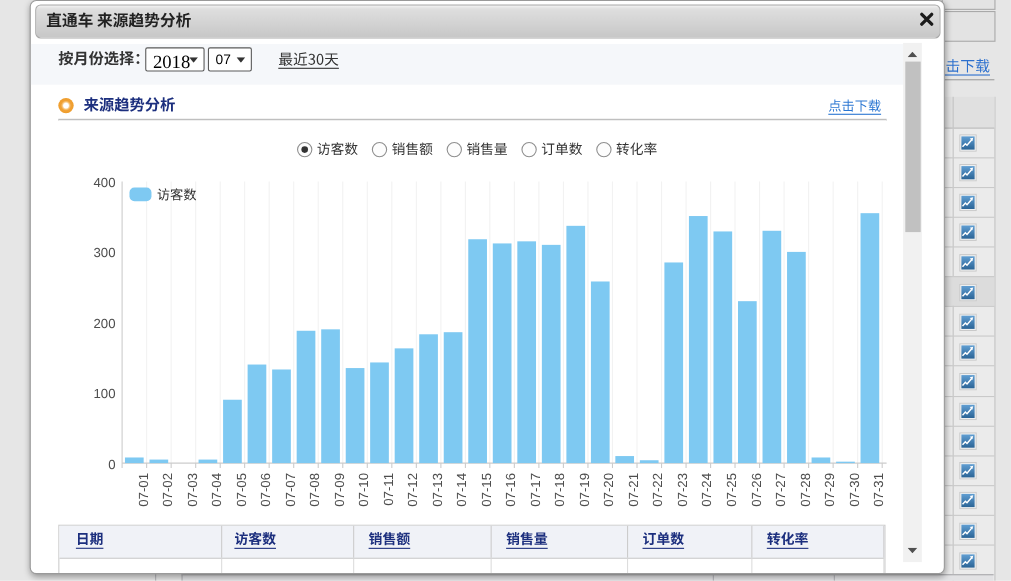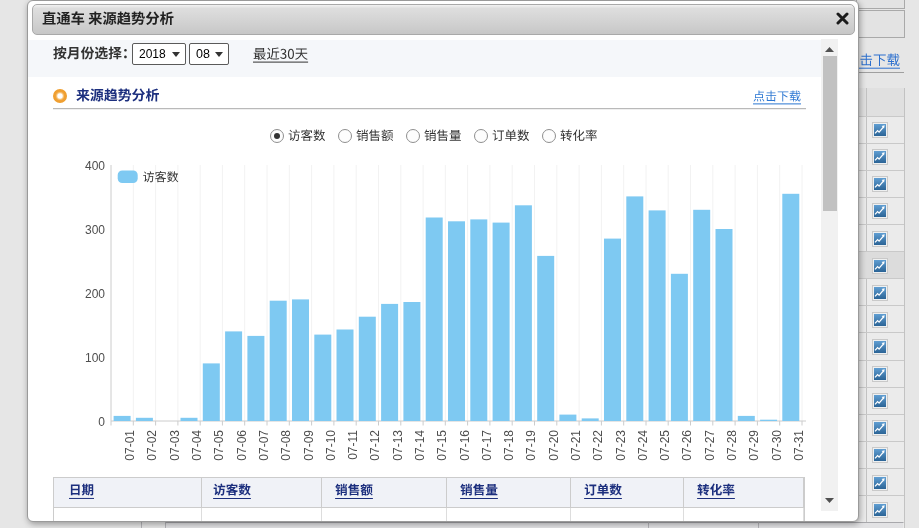--- a/index.html
+++ b/index.html
@@ -151,27 +151,27 @@
         <path d="M2.5 -8.9V-0.7H0.6V0.9H13.7V-0.7H11.9V-8.9H7.5L7.7 -9.6H13.4V-11.1H8L8.1 -12L6.2 -12.2L6.1 -11.1H1V-9.6H5.9L5.8 -8.9ZM4.1 -5.5H10.2V-4.7H4.1ZM4.1 -6.7V-7.5H10.2V-6.7ZM4.1 -3.5H10.2V-2.7H4.1ZM4.1 -0.7V-1.5H10.2V-0.7Z M15 -10.6C15.8 -9.9 16.9 -8.8 17.5 -8.2L18.7 -9.3C18.1 -10 17 -11 16.1 -11.6ZM18.2 -6.7H14.8V-5.1H16.6V-1.7C16 -1.4 15.3 -0.9 14.7 -0.2L15.7 1.2C16.3 0.3 17 -0.5 17.5 -0.5C17.8 -0.5 18.2 -0.1 18.8 0.3C19.8 0.8 21 1 22.8 1C24.3 1 26.7 0.9 27.8 0.8C27.8 0.4 28.1 -0.4 28.2 -0.8C26.7 -0.6 24.4 -0.5 22.8 -0.5C21.2 -0.5 20 -0.6 19 -1.1C18.7 -1.3 18.4 -1.5 18.2 -1.6ZM19.6 -11.7V-10.4H24.7C24.3 -10.1 23.9 -9.8 23.5 -9.6C22.9 -9.9 22.2 -10.1 21.6 -10.3L20.5 -9.4C21.2 -9.2 21.9 -8.9 22.6 -8.6H19.5V-1.1H21.1V-3.3H22.7V-1.2H24.2V-3.3H25.9V-2.7C25.9 -2.5 25.9 -2.4 25.7 -2.4C25.6 -2.4 25.1 -2.4 24.6 -2.5C24.8 -2.1 25 -1.5 25.1 -1.1C25.9 -1.1 26.5 -1.1 27 -1.3C27.4 -1.6 27.6 -1.9 27.6 -2.6V-8.6H25.7L25.7 -8.6L24.9 -9C25.9 -9.6 26.8 -10.3 27.5 -11L26.5 -11.8L26.2 -11.7ZM25.9 -7.3V-6.5H24.2V-7.3ZM21.1 -5.3H22.7V-4.5H21.1ZM21.1 -6.5V-7.3H22.7V-6.5ZM25.9 -5.3V-4.5H24.2V-5.3Z M31 -4.2C31.1 -4.4 31.8 -4.4 32.6 -4.4H35.6V-2.9H29.3V-1.2H35.6V1.3H37.5V-1.2H42.2V-2.9H37.5V-4.4H41V-6.1H37.5V-7.9H35.6V-6.1H32.7C33.2 -6.8 33.8 -7.6 34.2 -8.5H42V-10.1H35.1C35.4 -10.7 35.6 -11.2 35.8 -11.8L33.8 -12.3C33.6 -11.6 33.3 -10.8 33 -10.1H29.6V-8.5H32.2C31.9 -7.8 31.6 -7.3 31.4 -7.1C31 -6.4 30.7 -6.1 30.3 -6C30.5 -5.5 30.9 -4.6 31 -4.2Z M52.4 -5.9H49.9L51.3 -6.4C51.1 -7.2 50.6 -8.2 50.1 -9H52.4ZM54.2 -5.9V-9H56.6C56.4 -8.1 55.8 -7 55.4 -6.3L56.6 -5.9ZM48.5 -8.4C49 -7.6 49.4 -6.6 49.6 -5.9H46.9V-4.3H51.4C50.1 -2.8 48.3 -1.4 46.5 -0.7C46.9 -0.3 47.4 0.3 47.7 0.8C49.4 -0.1 51.1 -1.5 52.4 -3.1V1.3H54.2V-3.1C55.5 -1.5 57.2 -0.1 58.9 0.8C59.2 0.4 59.7 -0.3 60.1 -0.6C58.3 -1.4 56.5 -2.8 55.3 -4.3H59.7V-5.9H57C57.4 -6.6 58 -7.5 58.4 -8.5L56.8 -9H59.2V-10.6H54.2V-12.2H52.4V-10.6H47.5V-9H50Z M68.9 -5.5H72.2V-4.7H68.9ZM68.9 -7.4H72.2V-6.6H68.9ZM67.6 -2.9C67.2 -2 66.7 -1 66.1 -0.3C66.5 -0.1 67.1 0.3 67.4 0.5C68 -0.2 68.7 -1.4 69.1 -2.4ZM71.6 -2.5C72.1 -1.6 72.7 -0.4 72.9 0.4L74.5 -0.3C74.2 -1 73.6 -2.2 73.1 -3ZM61.5 -10.8C62.3 -10.4 63.3 -9.7 63.9 -9.3L64.9 -10.6C64.3 -11 63.2 -11.6 62.5 -12ZM60.8 -6.9C61.6 -6.5 62.7 -5.9 63.2 -5.5L64.2 -6.9C63.6 -7.2 62.5 -7.8 61.8 -8.2ZM61 0.2 62.6 1.1C63.2 -0.3 63.9 -2 64.4 -3.5L63 -4.4C62.4 -2.8 61.6 -0.9 61 0.2ZM67.3 -8.6V-3.4H69.6V-0.4C69.6 -0.2 69.6 -0.2 69.4 -0.2C69.2 -0.2 68.6 -0.2 68.1 -0.2C68.3 0.2 68.5 0.8 68.6 1.3C69.5 1.3 70.1 1.3 70.6 1C71.1 0.8 71.2 0.4 71.2 -0.3V-3.4H73.7V-8.6H71L71.6 -9.6L69.9 -9.9H74.2V-11.4H65.2V-7.4C65.2 -5.1 65 -1.8 63.4 0.4C63.8 0.6 64.6 1 64.9 1.3C66.6 -1.1 66.8 -4.9 66.8 -7.4V-9.9H69.6C69.5 -9.5 69.4 -9.1 69.3 -8.6Z M83.7 -9.5H85.8L85 -8H82.7C83.1 -8.5 83.4 -9 83.7 -9.5ZM82.3 -5.5V-4.1H86.2V-3.1H81.8V-1.6H87.9V-8H86.7C87.1 -8.9 87.5 -9.8 87.9 -10.6L86.8 -11L86.5 -10.9H84.3L84.6 -11.7L83 -11.9C82.7 -10.8 82 -9.3 80.9 -8.2C81.2 -8 81.8 -7.6 82.1 -7.3V-6.5H86.2V-5.5ZM75.9 -5.4C75.9 -3.1 75.8 -0.9 75 0.4C75.3 0.6 76 1.1 76.2 1.4C76.7 0.7 77 -0.2 77.2 -1.2C78.4 0.6 80.3 0.9 83.1 0.9H88.1C88.2 0.4 88.5 -0.3 88.7 -0.7C87.6 -0.7 84.1 -0.7 83.1 -0.7C81.8 -0.7 80.7 -0.7 79.8 -1.1V-3.2H81.5V-4.7H79.8V-6.1H81.6V-7.7H79.5V-8.9H81.2V-10.5H79.5V-12.1H77.9V-10.5H75.9V-8.9H77.9V-7.7H75.4V-6.1H78.1V-2.2C77.9 -2.5 77.6 -2.9 77.4 -3.4C77.5 -4 77.5 -4.6 77.5 -5.3Z M94.7 -5 94.6 -4.1H90.2V-2.6H94.1C93.5 -1.5 92.2 -0.7 89.6 -0.2C89.9 0.2 90.3 0.9 90.5 1.3C93.9 0.5 95.3 -0.8 96 -2.6H99.7C99.5 -1.3 99.3 -0.6 99.1 -0.4C98.9 -0.3 98.7 -0.3 98.5 -0.3C98.1 -0.3 97.2 -0.3 96.3 -0.4C96.6 0.1 96.8 0.7 96.8 1.2C97.7 1.2 98.6 1.2 99.1 1.2C99.7 1.1 100.1 1 100.5 0.6C101 0.2 101.3 -1 101.5 -3.5C101.5 -3.7 101.6 -4.1 101.6 -4.1H96.4L96.5 -5H95.9C96.6 -5.3 97 -5.8 97.4 -6.3C98 -6 98.4 -5.6 98.8 -5.3L99.7 -6.7C99.3 -7 98.7 -7.4 98.1 -7.7C98.3 -8.3 98.4 -8.8 98.5 -9.5H99.6C99.6 -6.7 99.8 -4.9 101.4 -4.9C102.4 -4.9 102.8 -5.3 103 -6.9C102.6 -7 102.1 -7.3 101.7 -7.6C101.7 -6.7 101.6 -6.4 101.4 -6.4C101.1 -6.4 101.1 -8.1 101.2 -10.9L99.7 -10.9H98.6L98.6 -12.2H97L97 -10.9H95.3V-9.5H96.9C96.8 -9.1 96.8 -8.8 96.7 -8.6L95.9 -9L95 -7.9L95 -8.9L93.3 -8.7V-9.4H94.9V-10.9H93.3V-12.1H91.7V-10.9H89.8V-9.4H91.7V-8.5L89.6 -8.2L89.9 -6.7L91.7 -6.9V-6.3C91.7 -6.2 91.7 -6.1 91.5 -6.1C91.3 -6.1 90.7 -6.1 90.1 -6.1C90.3 -5.7 90.5 -5.1 90.6 -4.7C91.5 -4.7 92.2 -4.7 92.7 -4.9C93.2 -5.2 93.3 -5.5 93.3 -6.3V-7.2L95 -7.4L95 -7.9L96.1 -7.2C95.7 -6.7 95.2 -6.3 94.6 -6C94.8 -5.7 95.2 -5.3 95.4 -5Z M113.2 -12 111.6 -11.4C112.3 -9.8 113.4 -8.2 114.5 -6.9H106.9C108 -8.2 108.9 -9.8 109.6 -11.4L107.7 -12C106.9 -9.8 105.5 -7.8 103.8 -6.6C104.2 -6.3 104.9 -5.6 105.3 -5.2C105.6 -5.5 105.8 -5.7 106.1 -6V-5.2H108.4C108.1 -3.1 107.4 -1.2 104.2 -0.2C104.6 0.2 105 0.9 105.2 1.3C108.9 -0 109.9 -2.5 110.3 -5.2H113.2C113.1 -2.3 113 -1 112.7 -0.7C112.5 -0.6 112.4 -0.5 112.1 -0.5C111.8 -0.5 111 -0.5 110.2 -0.6C110.5 -0.1 110.8 0.6 110.8 1.1C111.6 1.1 112.5 1.1 113 1.1C113.5 1 113.9 0.9 114.3 0.4C114.8 -0.2 114.9 -1.9 115.1 -6.1V-6.2C115.3 -5.9 115.6 -5.6 115.9 -5.4C116.2 -5.8 116.8 -6.5 117.3 -6.8C115.8 -8.1 114.1 -10.2 113.2 -12Z M124.5 -10.6V-6.3C124.5 -4.3 124.3 -1.5 123 0.4C123.4 0.5 124.2 1 124.5 1.2C125.7 -0.6 126 -3.5 126.1 -5.7H128V1.3H129.7V-5.7H131.5V-7.3H126.1V-9.3C127.7 -9.7 129.4 -10.1 130.7 -10.7L129.3 -12C128.1 -11.4 126.2 -10.9 124.5 -10.6ZM120.3 -12.2V-9.2H118.3V-7.6H120.1C119.6 -5.9 118.8 -3.9 117.9 -2.8C118.2 -2.4 118.6 -1.7 118.7 -1.2C119.3 -2 119.8 -3.1 120.3 -4.3V1.3H121.9V-4.9C122.3 -4.2 122.6 -3.6 122.8 -3.1L123.8 -4.5C123.5 -4.9 122.4 -6.4 121.9 -7V-7.6H123.9V-9.2H121.9V-12.2Z" fill="#222222"></path>
       </svg></div>
 <div class="abs" style="left:808px;top:10px;width:14px;height:14px;"><svg width="13" height="13" viewBox="0 0 13 13">
         <path d="M2 2 L11 11 M11 2 L2 11" stroke="#1b1b1b" stroke-width="3" stroke-linecap="round"></path>
       </svg></div>
 <div class="abs" style="left:0px;top:39px;width:793px;height:36.5px;background:#f5f7fa;"></div>
 <div style="position:absolute;left:25px;top:45px;width:83px;height:15px;"><svg width="82.8" height="17.5" viewBox="0 -12.1 82.8 17.5" style="overflow:visible">
         <path d="M10.4 -4.9C10.2 -3.9 9.8 -3.1 9.3 -2.4L7.7 -3.3C8 -3.8 8.2 -4.3 8.4 -4.9ZM2.1 -11.7V-9.1H0.5V-7.6H2.1V-4.6C1.4 -4.5 0.8 -4.3 0.3 -4.2L0.6 -2.6L2.1 -3V-0.5C2.1 -0.3 2.1 -0.2 1.9 -0.2C1.7 -0.2 1.1 -0.2 0.6 -0.3C0.8 0.2 1 0.8 1 1.2C2 1.2 2.7 1.2 3.1 0.9C3.6 0.7 3.7 0.3 3.7 -0.5V-3.5L5.2 -3.9L5.1 -4.9H6.6C6.3 -4.1 5.9 -3.3 5.6 -2.7C6.4 -2.3 7.3 -1.8 8.2 -1.3C7.3 -0.8 6.2 -0.4 4.8 -0.1C5.1 0.2 5.5 0.9 5.6 1.3C7.3 0.9 8.6 0.3 9.6 -0.5C10.7 0.2 11.6 0.8 12.2 1.3L13.4 -0C12.7 -0.5 11.8 -1.1 10.8 -1.6C11.4 -2.5 11.9 -3.6 12.1 -4.9H13.3V-6.4H9C9.2 -6.9 9.3 -7.5 9.5 -8L7.8 -8.3C7.6 -7.7 7.5 -7 7.2 -6.4H4.8V-5.4L3.7 -5.1V-7.6H5V-9.1H3.7V-11.7ZM5.3 -10.1V-7.2H6.8V-8.7H11.6V-7.2H13.2V-10.1H10.1C10 -10.7 9.8 -11.3 9.7 -11.8L8 -11.6C8.1 -11.1 8.2 -10.6 8.3 -10.1Z M16.4 -11.1V-6.5C16.4 -4.4 16.2 -1.7 14.1 0C14.5 0.3 15.1 0.9 15.4 1.2C16.7 0.2 17.4 -1.4 17.7 -2.9H23.6V-0.9C23.6 -0.6 23.5 -0.5 23.2 -0.5C22.9 -0.5 21.7 -0.5 20.8 -0.5C21 -0.1 21.4 0.7 21.5 1.2C22.9 1.2 23.9 1.2 24.5 0.9C25.2 0.6 25.4 0.1 25.4 -0.9V-11.1ZM18.1 -9.5H23.6V-7.8H18.1ZM18.1 -6.2H23.6V-4.5H18C18.1 -5.1 18.1 -5.7 18.1 -6.2Z M30.9 -11.7C30.2 -9.7 29 -7.7 27.8 -6.5C28.1 -6.1 28.6 -5.2 28.7 -4.8C29 -5.1 29.3 -5.4 29.5 -5.7V1.2H31.2V-8.3C31.7 -9.3 32.1 -10.2 32.4 -11.2ZM38.3 -11.5 36.8 -11.2C37.3 -9.1 37.8 -7.7 38.8 -6.5H33.8C34.7 -7.7 35.4 -9.3 35.8 -11L34.2 -11.3C33.7 -9.3 32.8 -7.6 31.4 -6.5C31.7 -6.1 32.2 -5.4 32.4 -5C32.7 -5.2 32.9 -5.5 33.2 -5.8V-4.9H34.4C34.2 -2.5 33.4 -0.9 31.6 0.1C31.9 0.3 32.5 1 32.7 1.3C34.8 0.1 35.7 -1.9 36.1 -4.9H37.9C37.8 -2 37.6 -0.8 37.4 -0.5C37.2 -0.4 37.1 -0.3 36.9 -0.3C36.7 -0.3 36.2 -0.3 35.6 -0.4C35.9 0 36 0.7 36.1 1.1C36.7 1.2 37.3 1.2 37.7 1.1C38.2 1 38.5 0.9 38.8 0.5C39.2 -0 39.4 -1.6 39.6 -5.6C39.7 -5.5 39.9 -5.3 40.1 -5.1C40.3 -5.6 40.8 -6.2 41.2 -6.5C39.7 -7.7 38.9 -9 38.3 -11.5Z M42 -10.4C42.8 -9.7 43.7 -8.8 44.1 -8.1L45.4 -9.1C45 -9.8 44 -10.7 43.3 -11.3ZM47.2 -11.3C46.9 -10.1 46.3 -8.9 45.6 -8.1C45.9 -7.9 46.6 -7.5 46.9 -7.2C47.2 -7.6 47.5 -8.1 47.8 -8.6H49.5V-7H45.8V-5.6H48C47.8 -4.2 47.3 -3.1 45.5 -2.5C45.9 -2.1 46.3 -1.5 46.5 -1.1C48.8 -2.1 49.4 -3.6 49.7 -5.6H50.6V-3.1C50.6 -1.7 50.9 -1.2 52.2 -1.2C52.5 -1.2 53 -1.2 53.3 -1.2C54.3 -1.2 54.7 -1.7 54.8 -3.5C54.4 -3.6 53.7 -3.9 53.4 -4.1C53.4 -2.9 53.3 -2.7 53.1 -2.7C53 -2.7 52.6 -2.7 52.5 -2.7C52.3 -2.7 52.2 -2.7 52.2 -3.1V-5.6H54.6V-7H51.2V-8.6H54.1V-10H51.2V-11.6H49.5V-10H48.5C48.6 -10.3 48.7 -10.6 48.8 -11ZM45.2 -6.4H42V-4.9H43.6V-1.3C43 -1 42.4 -0.6 41.8 -0.1L42.9 1.4C43.7 0.5 44.4 -0.3 45 -0.3C45.3 -0.3 45.7 0.1 46.3 0.5C47.2 1 48.3 1.1 49.9 1.1C51.3 1.1 53.4 1.1 54.4 1C54.4 0.6 54.6 -0.3 54.8 -0.7C53.5 -0.5 51.3 -0.4 50 -0.4C48.5 -0.4 47.3 -0.5 46.5 -1C45.9 -1.4 45.5 -1.7 45.2 -1.8Z M57.3 -11.7V-9.1H55.8V-7.6H57.3V-5.2L55.6 -4.7L55.9 -3.2L57.3 -3.6V-0.5C57.3 -0.4 57.2 -0.3 57.1 -0.3C56.9 -0.3 56.4 -0.3 55.9 -0.3C56.1 0.1 56.3 0.8 56.4 1.2C57.3 1.2 57.9 1.2 58.3 0.9C58.8 0.7 58.9 0.2 58.9 -0.5V-4L60.4 -4.4L60.2 -5.9L58.9 -5.6V-7.6H60.4V-9.1H58.9V-11.7ZM65.6 -9.7C65.3 -9.3 64.8 -8.9 64.3 -8.5C63.9 -8.9 63.5 -9.3 63.1 -9.7ZM60.7 -11.2V-9.7H61.5C62 -9 62.5 -8.3 63.1 -7.7C62.2 -7.1 61.1 -6.7 60 -6.4C60.3 -6.1 60.7 -5.5 60.8 -5.1C62 -5.5 63.2 -6 64.3 -6.7C65.3 -6 66.5 -5.4 67.8 -5.1C68 -5.5 68.5 -6.1 68.8 -6.4C67.6 -6.7 66.5 -7.1 65.6 -7.6C66.6 -8.5 67.4 -9.5 67.9 -10.7L66.9 -11.2L66.7 -11.2ZM63.5 -5.7V-4.7H60.9V-3.2H63.5V-2.2H60.2V-0.8H63.5V1.2H65.1V-0.8H68.5V-2.2H65.1V-3.2H67.6V-4.7H65.1V-5.7Z M72.5 -6.5C73.2 -6.5 73.8 -7 73.8 -7.8C73.8 -8.5 73.2 -9.1 72.5 -9.1C71.7 -9.1 71.1 -8.5 71.1 -7.8C71.1 -7 71.7 -6.5 72.5 -6.5ZM72.5 0.1C73.2 0.1 73.8 -0.4 73.8 -1.2C73.8 -1.9 73.2 -2.5 72.5 -2.5C71.7 -2.5 71.1 -1.9 71.1 -1.2C71.1 -0.4 71.7 0.1 72.5 0.1Z" fill="#333333"></path>
       </svg></div>
 <div class="abs" style="left:104px;top:42px;width:52px;height:20px;background:#fff;border:1px solid #5a5a5a;border-radius:2px;">
-      <span style="position:absolute;left:6px;top:2.5px;font-size:12px;color:#000;">2018</span>
+      <span style="position:absolute;left:6px;top:2.5px;font-size:17px;color:#000;font-family:Liberation Serif, serif;">2018</span>
       <svg width="8" height="5" viewBox="0 0 8 5" style="position:absolute;right:5px;top:8px;">
         <path d="M0 0 L8 0 L4 5 Z" fill="#333"></path>
       </svg>
     </div>
 <div class="abs" style="left:161px;top:42px;width:38px;height:20px;background:#fff;border:1px solid #5a5a5a;border-radius:2px;">
-      <span style="position:absolute;left:6px;top:2.5px;font-size:12.5px;color:#000;">08</span>
+      <span style="position:absolute;left:6px;top:2.5px;font-size:12.5px;color:#000;">07</span>
       <svg width="8" height="5" viewBox="0 0 8 5" style="position:absolute;right:5px;top:8px;">
         <path d="M0 0 L8 0 L4 5 Z" fill="#333"></path>
       </svg>
     </div>
 <div style="position:absolute;left:225px;top:45.8px;width:55px;height:15px;"><svg width="55.1" height="17.0" viewBox="0 -11.8 55.1 17.0" style="overflow:visible">
         <path d="M3.3 -8.5H10.1V-7.6H3.3ZM3.3 -10.1H10.1V-9.2H3.3ZM2.4 -10.8V-6.8H11.1V-10.8ZM5.3 -5.3V-4.4H2.9V-5.3ZM0.6 -0.6 0.7 0.3 5.3 -0.2V1.1H6.3V-0.3L7 -0.4V-1.3L6.3 -1.2V-5.3H12.7V-6.1H0.7V-5.3H1.9V-0.7ZM6.8 -4.4V-3.6H7.6L7.3 -3.5C7.7 -2.5 8.3 -1.7 9 -0.9C8.3 -0.4 7.4 0 6.6 0.3C6.8 0.5 7 0.8 7.1 1C8 0.7 8.9 0.3 9.6 -0.3C10.4 0.3 11.3 0.7 12.3 1C12.4 0.8 12.7 0.4 12.9 0.2C11.9 0 11.1 -0.4 10.3 -1C11.2 -1.8 11.9 -2.9 12.3 -4.2L11.8 -4.5L11.6 -4.4ZM8.2 -3.6H11.1C10.8 -2.8 10.3 -2.1 9.7 -1.5C9 -2.1 8.6 -2.8 8.2 -3.6ZM5.3 -3.6V-2.7H2.9V-3.6ZM5.3 -1.9V-1.1L2.9 -0.8V-1.9Z M14.5 -10.5C15.2 -9.8 16.1 -8.8 16.5 -8.1L17.3 -8.7C16.9 -9.3 16 -10.3 15.2 -11ZM25 -11.3C23.6 -10.8 21.1 -10.6 19 -10.5V-7.5C19 -5.7 18.8 -3.4 17.7 -1.6C17.9 -1.5 18.3 -1.2 18.5 -1C19.6 -2.5 19.9 -4.6 20 -6.4H22.7V-1H23.7V-6.4H26.2V-7.3H20V-7.5V-9.6C22 -9.8 24.3 -10 25.8 -10.5ZM16.9 -6.4H14.1V-5.4H15.9V-1.7C15.3 -1.4 14.6 -0.8 13.9 -0.1L14.6 0.8C15.3 -0.1 15.9 -0.9 16.4 -0.9C16.7 -0.9 17.1 -0.4 17.7 -0.1C18.6 0.5 19.7 0.7 21.4 0.7C22.7 0.7 25.1 0.6 26 0.5C26 0.3 26.2 -0.3 26.3 -0.5C25 -0.4 23 -0.3 21.4 -0.3C19.9 -0.3 18.8 -0.4 17.9 -0.9C17.4 -1.2 17.2 -1.4 16.9 -1.6Z M30.3 0.2C32.1 0.2 33.5 -0.9 33.5 -2.6C33.5 -4 32.6 -4.8 31.4 -5.1V-5.2C32.5 -5.5 33.2 -6.4 33.2 -7.5C33.2 -9.1 31.9 -10 30.3 -10C29.2 -10 28.3 -9.5 27.6 -8.8L28.2 -8.1C28.8 -8.6 29.5 -9 30.2 -9C31.3 -9 31.9 -8.4 31.9 -7.5C31.9 -6.4 31.2 -5.6 29.2 -5.6V-4.6C31.5 -4.6 32.2 -3.9 32.2 -2.7C32.2 -1.5 31.4 -0.8 30.2 -0.8C29.1 -0.8 28.4 -1.4 27.8 -2L27.2 -1.2C27.8 -0.5 28.8 0.2 30.3 0.2Z M38 0.2C39.8 0.2 41 -1.5 41 -4.9C41 -8.3 39.8 -10 38 -10C36.1 -10 34.9 -8.3 34.9 -4.9C34.9 -1.5 36.1 0.2 38 0.2ZM38 -0.8C36.9 -0.8 36.1 -2.1 36.1 -4.9C36.1 -7.8 36.9 -9 38 -9C39.1 -9 39.8 -7.8 39.8 -4.9C39.8 -2.1 39.1 -0.8 38 -0.8Z M42.6 -6.1V-5.1H47.5C47 -3.2 45.7 -1.2 42.2 0.2C42.5 0.4 42.8 0.8 42.9 1C46.3 -0.4 47.8 -2.3 48.4 -4.3C49.5 -1.7 51.3 0.1 53.9 1C54.1 0.8 54.4 0.3 54.6 0.1C51.9 -0.7 50 -2.5 49.1 -5.1H54.2V-6.1H48.7C48.8 -6.6 48.8 -7.1 48.8 -7.6V-9.2H53.7V-10.2H43V-9.2H47.8V-7.6C47.8 -7.1 47.7 -6.6 47.7 -6.1Z" fill="#333333"></path>
         <rect x="0" y="2.8" width="55.1" height="1" fill="#333333"></rect>
       </svg></div>
 <div class="abs" style="left:25px;top:88px;width:14px;height:14px;border-radius:50%;background:radial-gradient(circle, #ffffff 0%, #ffffff 22%, #f7c57d 34%, #f0a136 46%, #ef9d2a 72%, rgba(242,166,66,0.5) 84%, rgba(242,166,66,0) 97%);"></div>
 <div style="position:absolute;left:48px;top:87px;width:83px;height:16px;"><svg width="83.4" height="17.6" viewBox="0 -12.2 83.4 17.6" style="overflow:visible">

